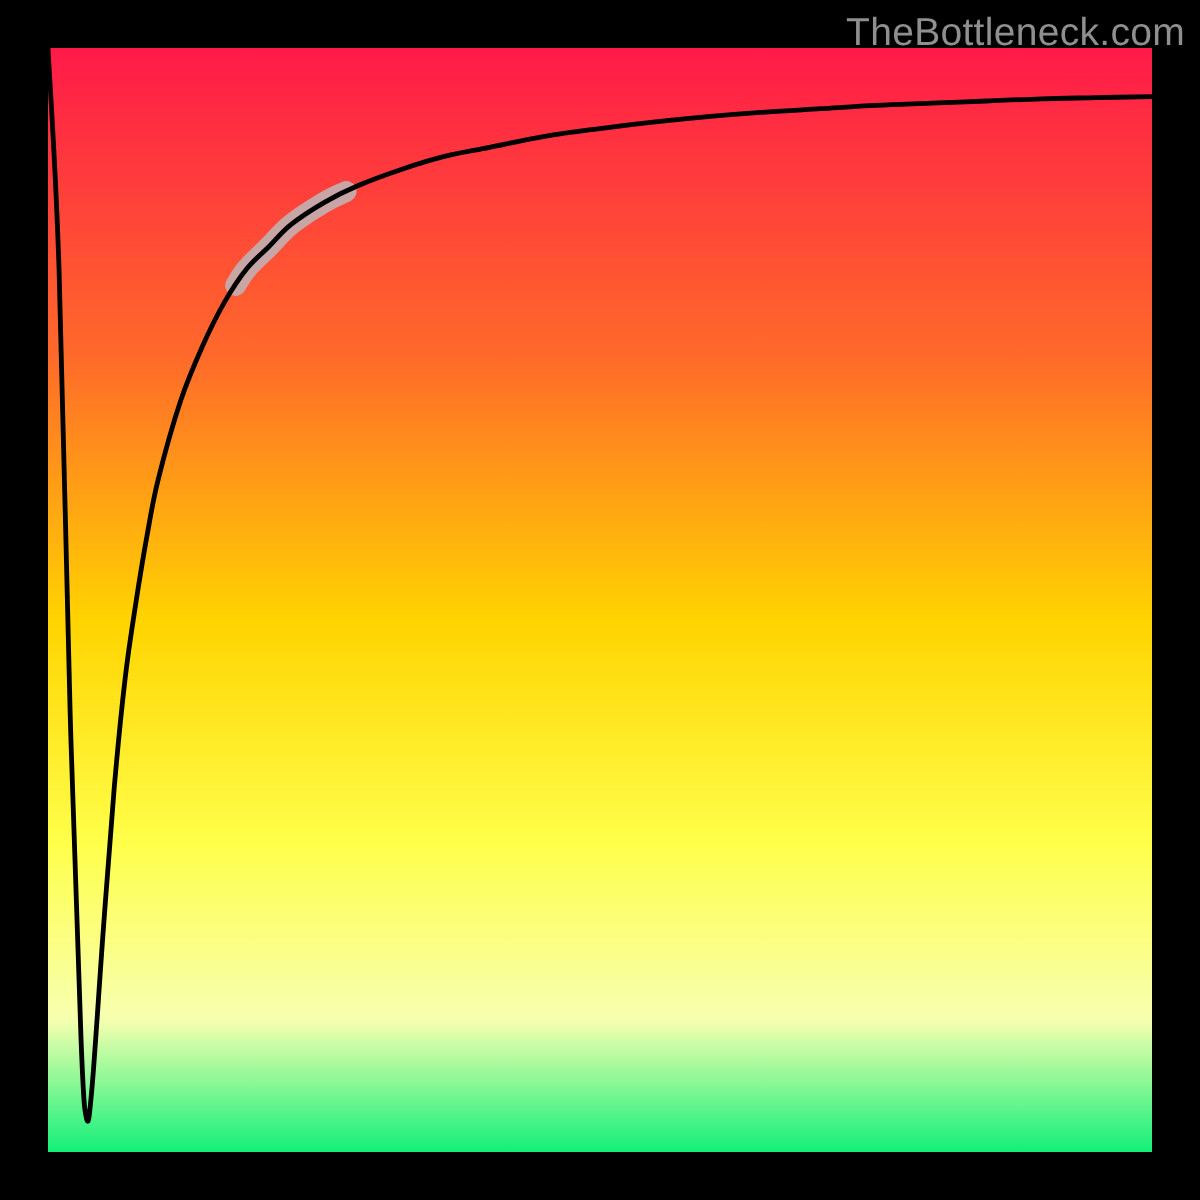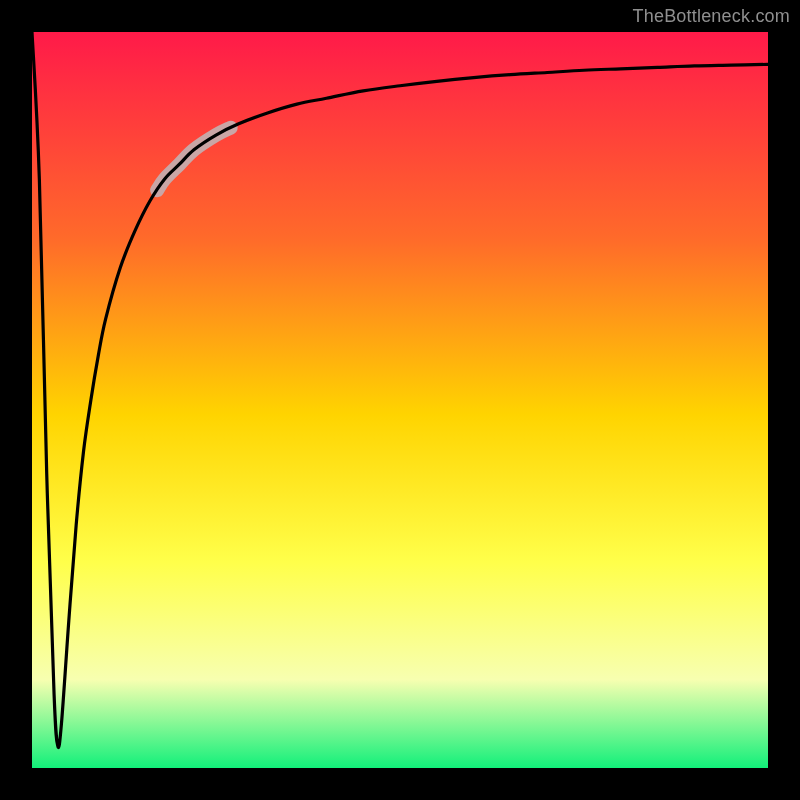--- a/index.html
+++ b/index.html
@@ -28,21 +28,21 @@
   .plot svg {
     display: block;
     width: 100%;
     height: 100%;
   }
   .watermark {
     position: absolute;
     top: 6px;
     right: 10px;
     color: #8f8f8f;
-    font-size: 18px;
+    font-size: 26px;
     font-weight: 500;
     letter-spacing: 0.2px;
     user-select: none;
   }
 </style>
 </head>
 <body>
 
 <div class="frame">
   <div class="plot">

